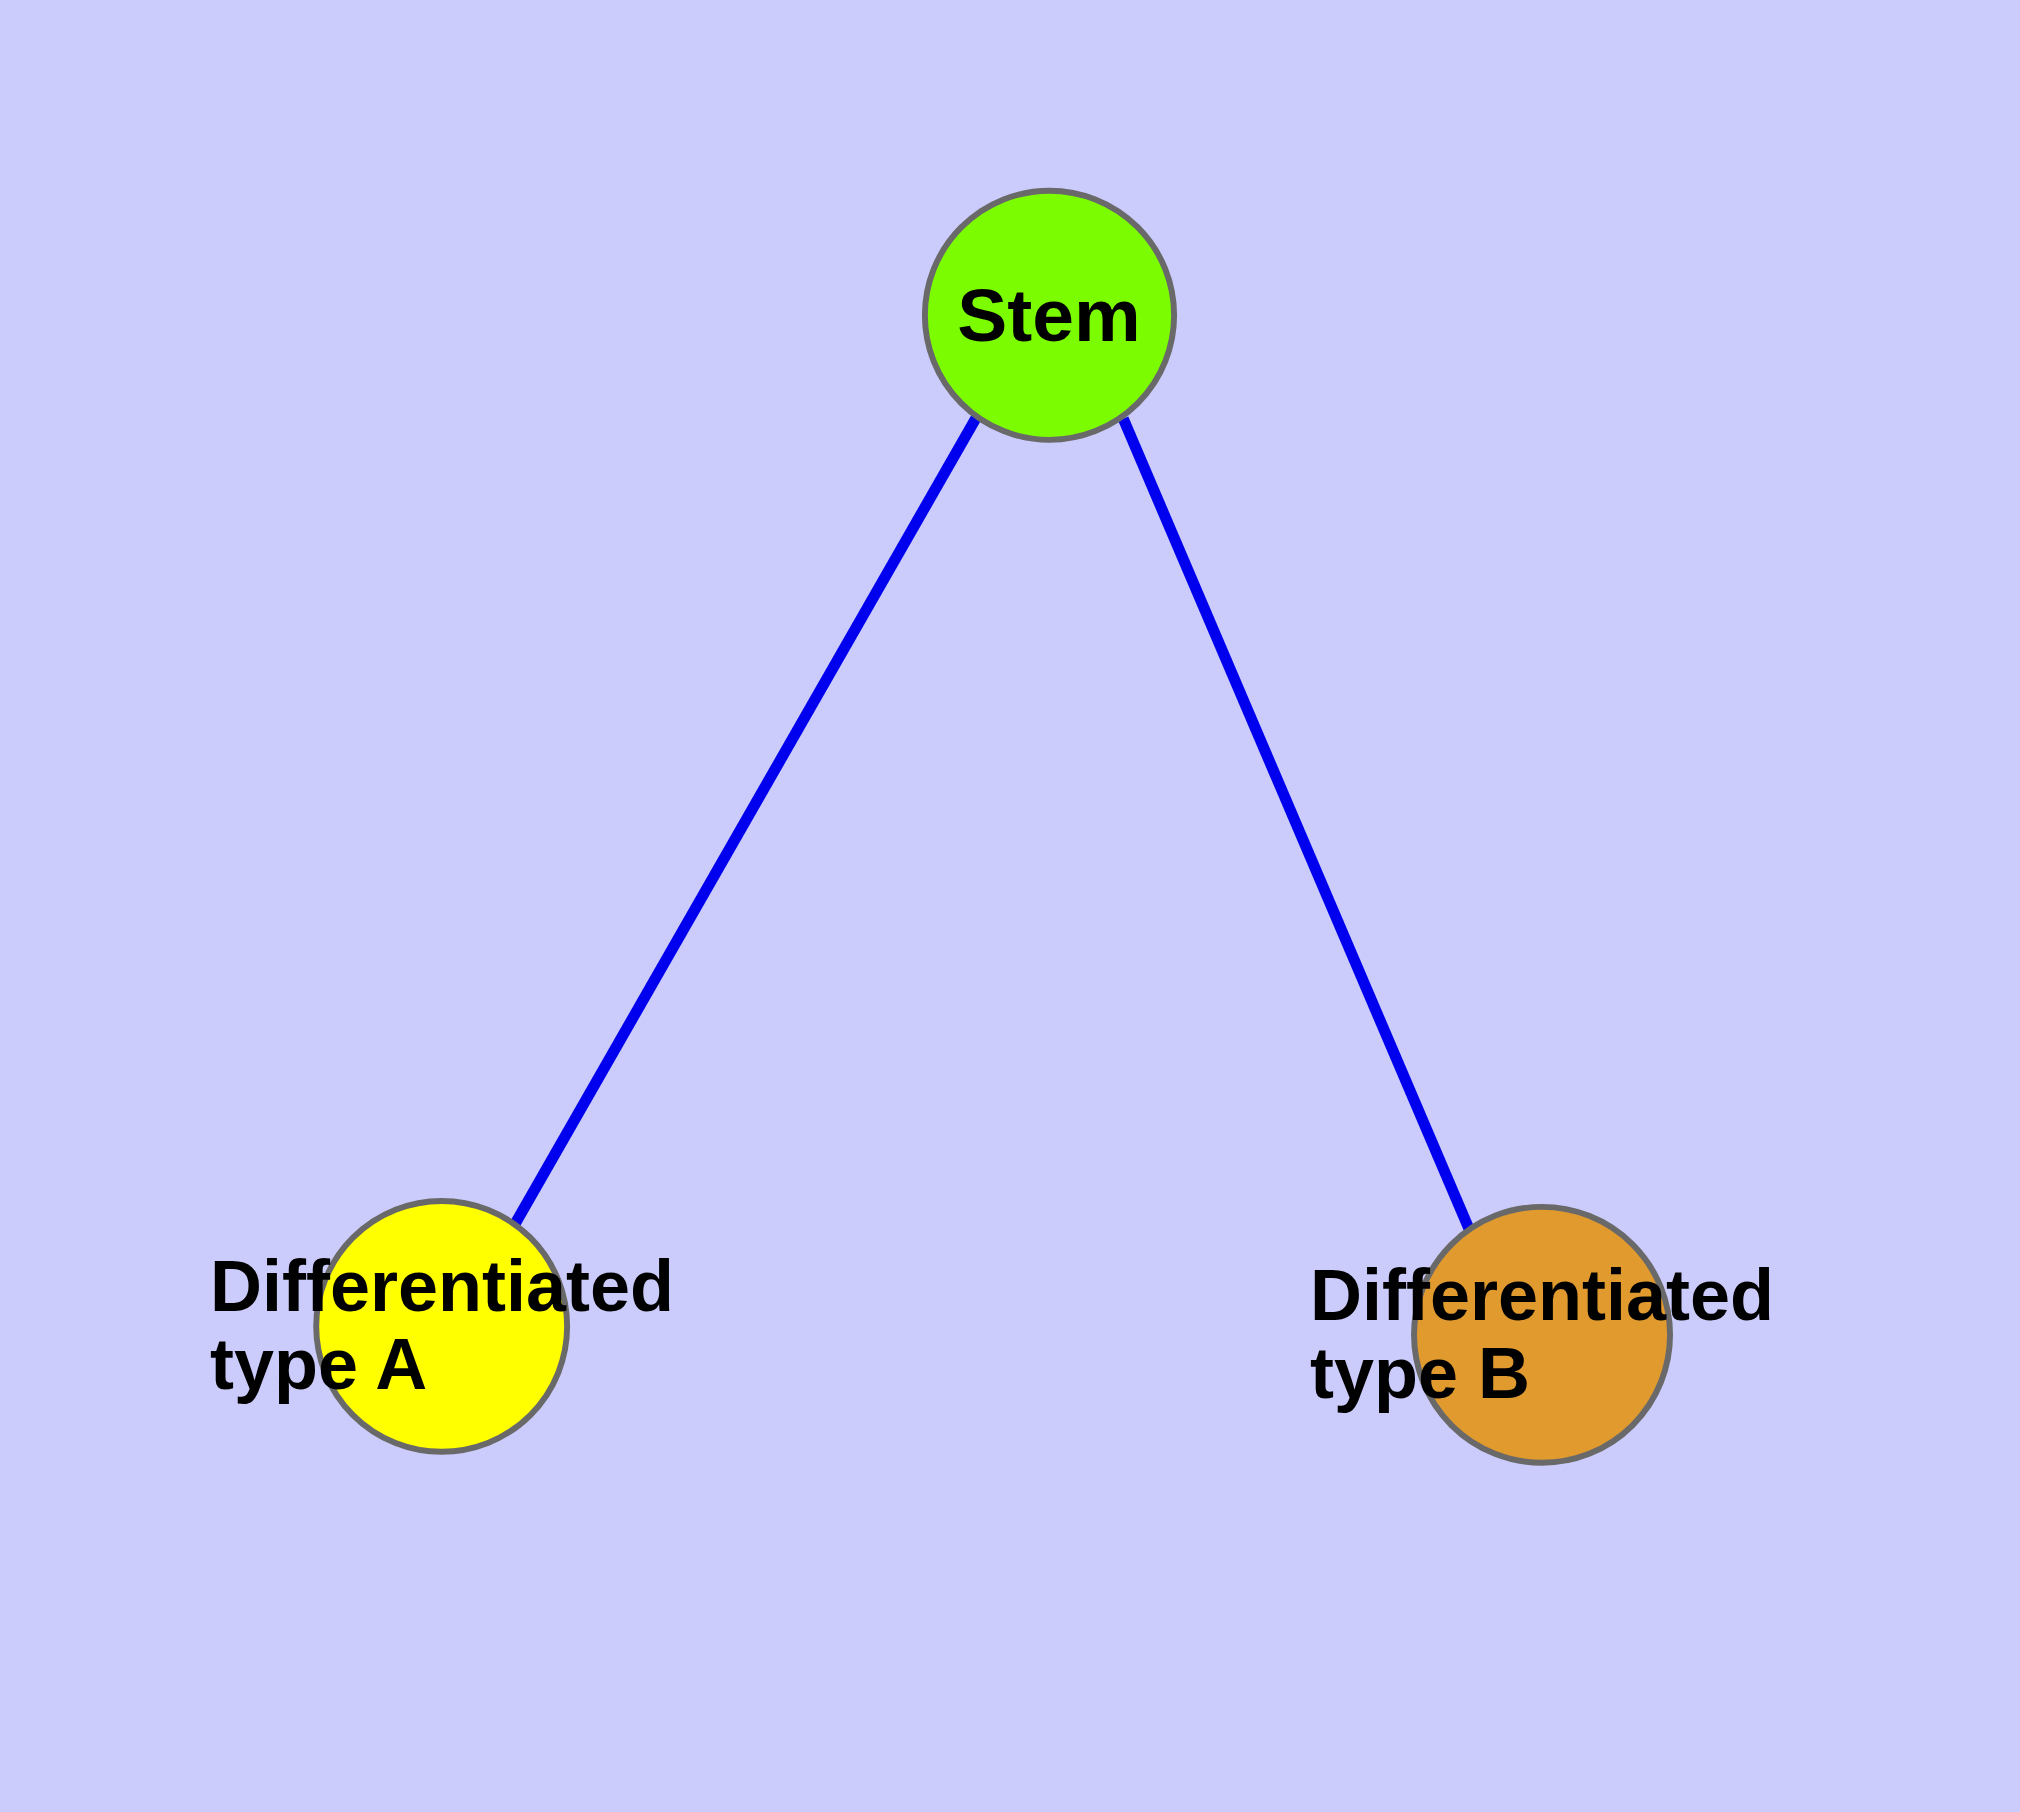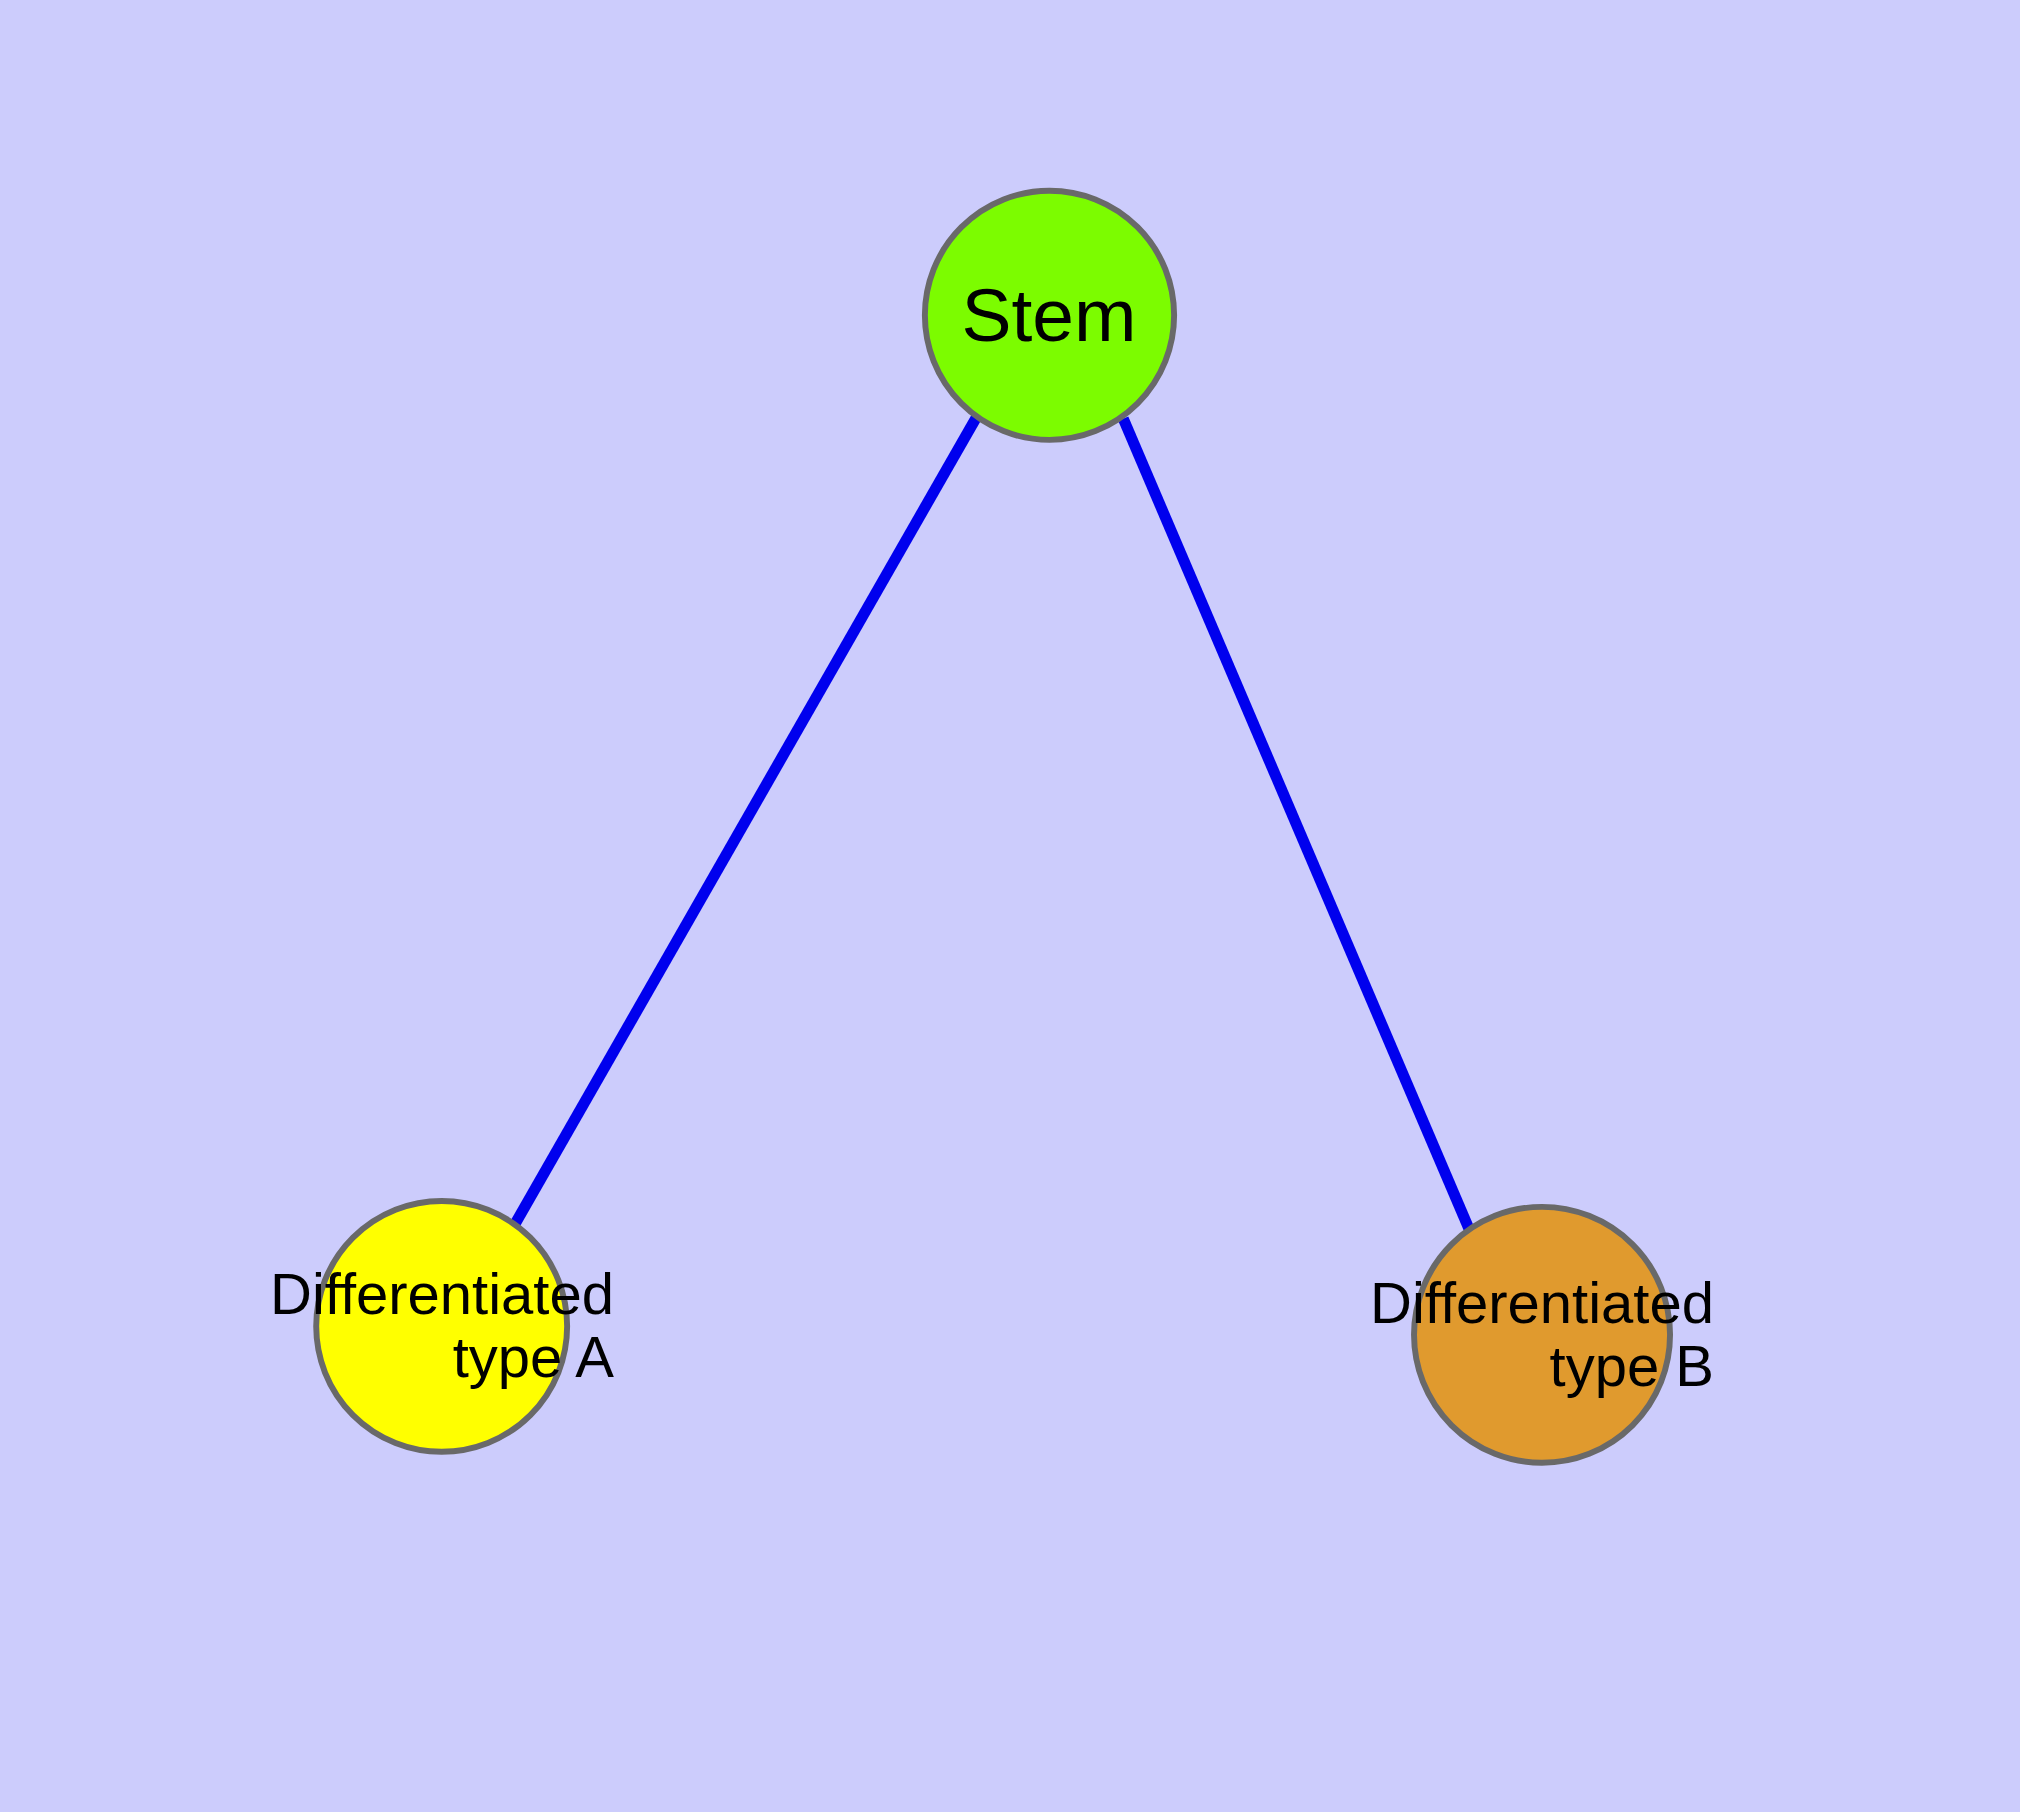--- a/index.html
+++ b/index.html
@@ -18,31 +18,31 @@
   }
   #graph-svg {
     position: absolute;
     inset: 0;
     width: 2021px;
     height: 1812px;
     display: block;
   }
   .node-label {
     position: absolute;
-    text-align: right;
+    text-align: left;
     font-family: "Liberation Sans", "DejaVu Sans", sans-serif;
-    font-weight: normal;
+    font-weight: bold;
     color: #000000;
     line-height: 1.08;
     white-space: pre;
     pointer-events: none;
     transform: translate(-50%, -50%);
   }
   .node-label.single { font-size: 75px; }
-  .node-label.double { font-size: 58px; }
+  .node-label.double { font-size: 72px; }
 </style>
 </head>
 <body>
 
 <div id="stage" style="width: 2021px; height: 1812px; background: rgb(204, 204, 252);">
 
   <svg id="graph-svg" viewBox="0 0 2384 2138" preserveAspectRatio="none" aria-label="graph">
 
     <rect x="0" y="0" width="2384" height="2138" fill="#ccccfc"></rect>
 

